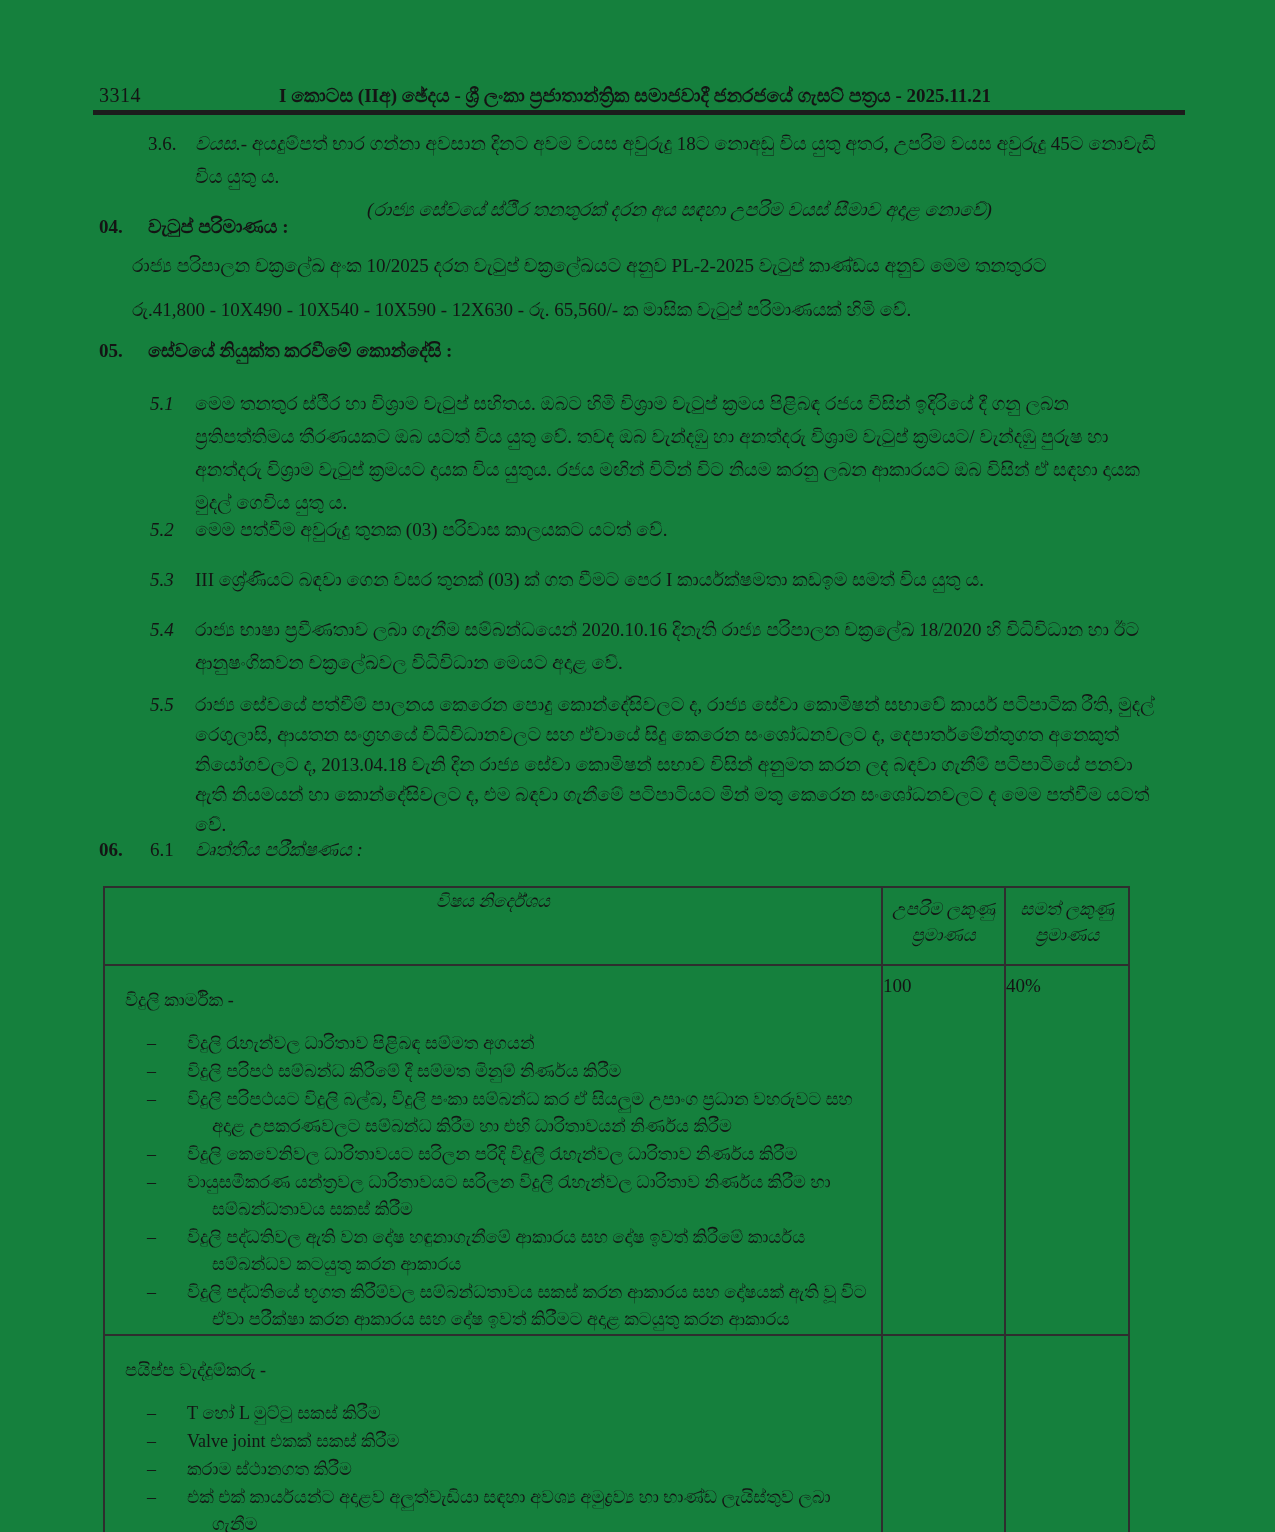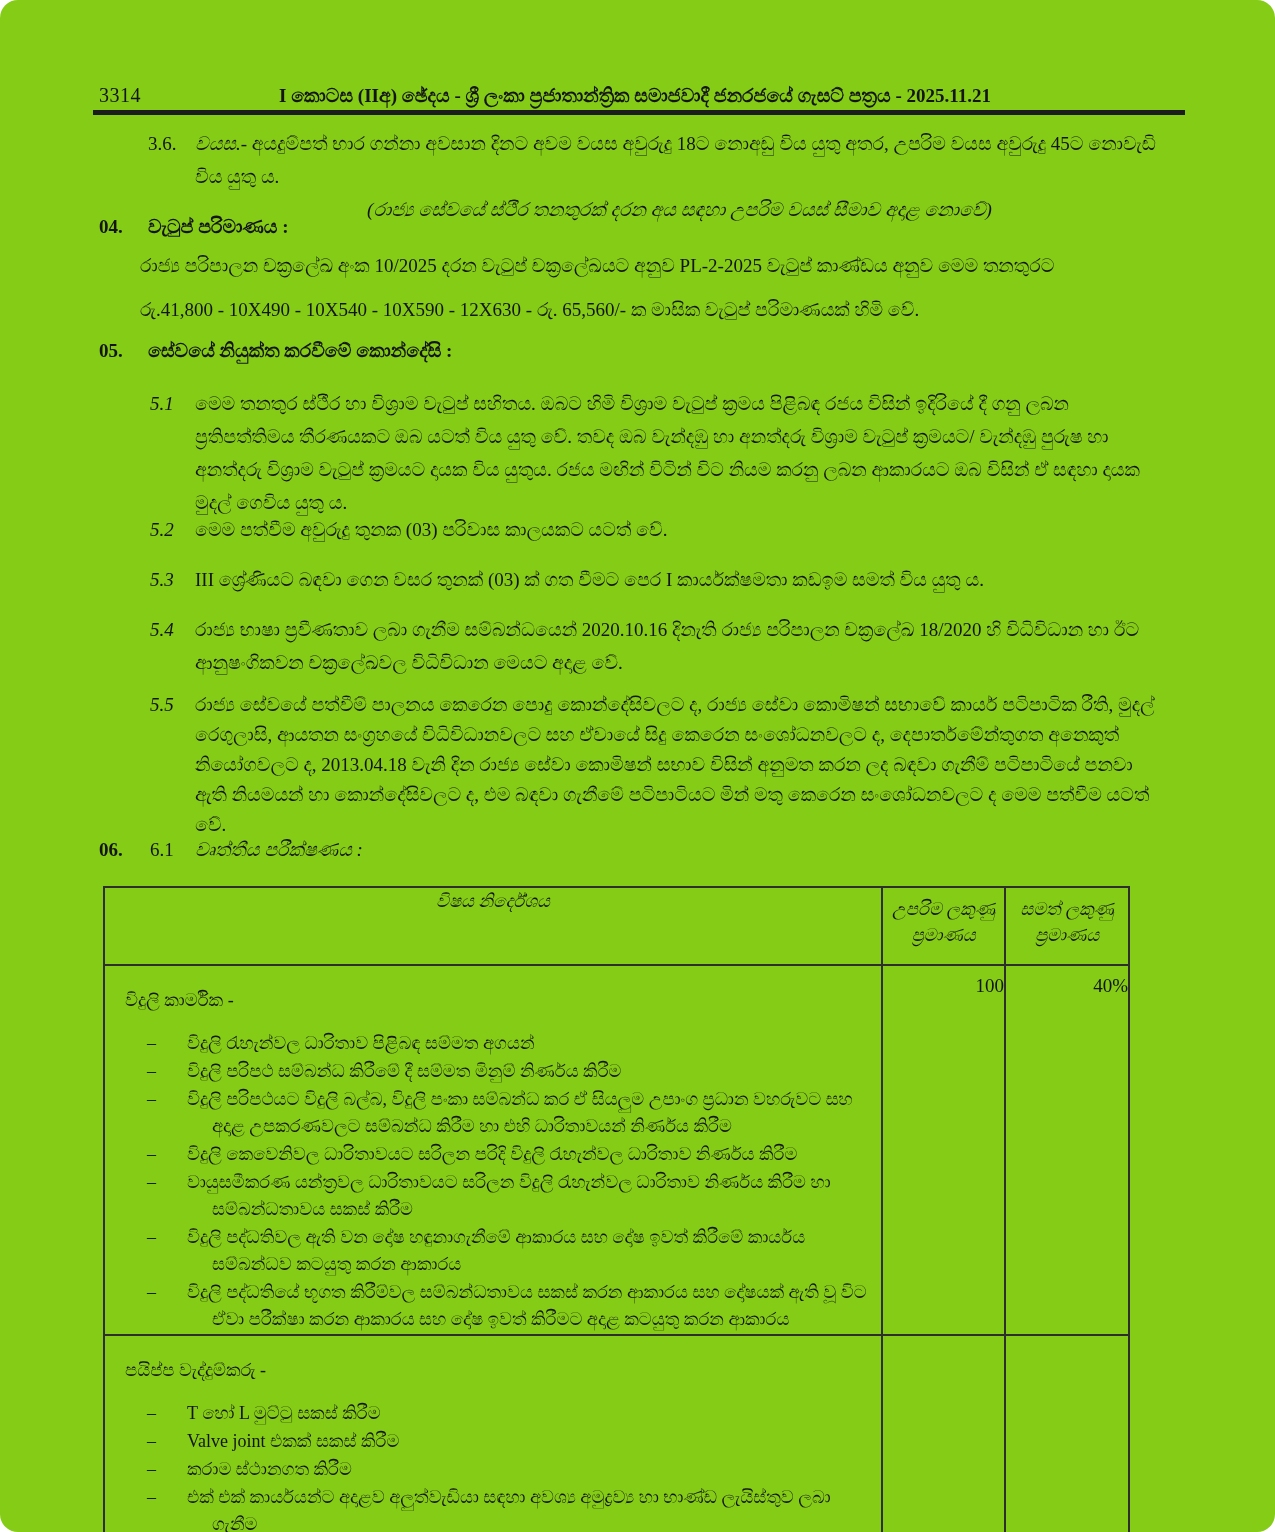--- a/index.html
+++ b/index.html
@@ -1,39 +1,38 @@
 <!DOCTYPE html>
 <html><head>
 <meta charset="utf-8">
 <style>
   * { margin:0; padding:0; box-sizing:border-box; }
   html,body { background:#ffffff; }
   .page{
     position:relative;
     width:1275px; height:1532px;
-    background:#84cc16;
+    background:#15803d;
     color:#141414;
     font-family:"Liberation Serif","DejaVu Serif",serif;
     font-size:19px;
     overflow:hidden;
-    border-radius:18px;
   }
   .hdr-no{ position:absolute; left:99px; top:84px; font-size:20px; letter-spacing:.5px; }
   .hdr-title{ position:absolute; left:93px; right:98px; top:85px; text-align:center; font-weight:bold; font-size:19px; }
   .hdr-rule{
     position:absolute; left:93px; right:90px; top:110px; height:4px;
     border-top:4px solid #1c1c1c; border-bottom:1px solid #1c1c1c;
   }
   .clause{ position:absolute; left:148px; width:1016px; line-height:33px; }
   .clause .cnum{ position:absolute; left:0; top:0; }
   .clause .ctext{ margin-left:47px; }
   .ital{ font-style:italic;text-align:center; }
   .secnum{ position:absolute; left:99px; font-weight:bold; }
   .sectitle{ position:absolute; left:148px; font-weight:bold; }
-  .para{ position:absolute; left:140px; width:1016px; line-height:33px; }
+  .para{ position:absolute; left:132px; width:1016px; line-height:33px; }
   .cond{ position:absolute; left:150px; width:1016px; line-height:33px; }
   .cond .cnum{ position:absolute; left:0; top:0;font-style:italic; }
   .cond .ctext{ margin-left:45px; }
   .cond.tight{ line-height:30px; }
   .sub61{ position:absolute; left:150px; }
   .title61{ position:absolute; left:195px; font-style:italic; }
 
   table.exam{
     position:absolute; left:103px; top:886px;
     width:1025px;
@@ -49,21 +48,21 @@
   th.h{
     font-style:italic;
     text-align:center;
     line-height:26px;
     padding:8px 6px 6px 6px;
     height:78px;
     vertical-align:top;
   }
   th.h.desc{ vertical-align:top; padding-top:0; }
   td.cell-desc{ padding:0 6px 0 0; }
-  td.marks{ text-align:right; padding-top:9px; font-size:19px; }
+  td.marks{ text-align:left; padding-top:9px; font-size:19px; }
   .row-tall{ height:330px; }
   .row-short{ height:170px; }
   .trade-title{ padding:21px 0 17px 20px; line-height:26px; }
   .titem{ display:flex; line-height:27px; margin-bottom:1px; }
   .titem .dash{ flex:0 0 40px; margin-left:42px; }
   .titem .itxt{ flex:1; padding-left:25px; text-indent:-25px; padding-right:4px; }
 </style>
 </head>
 <body>
 

